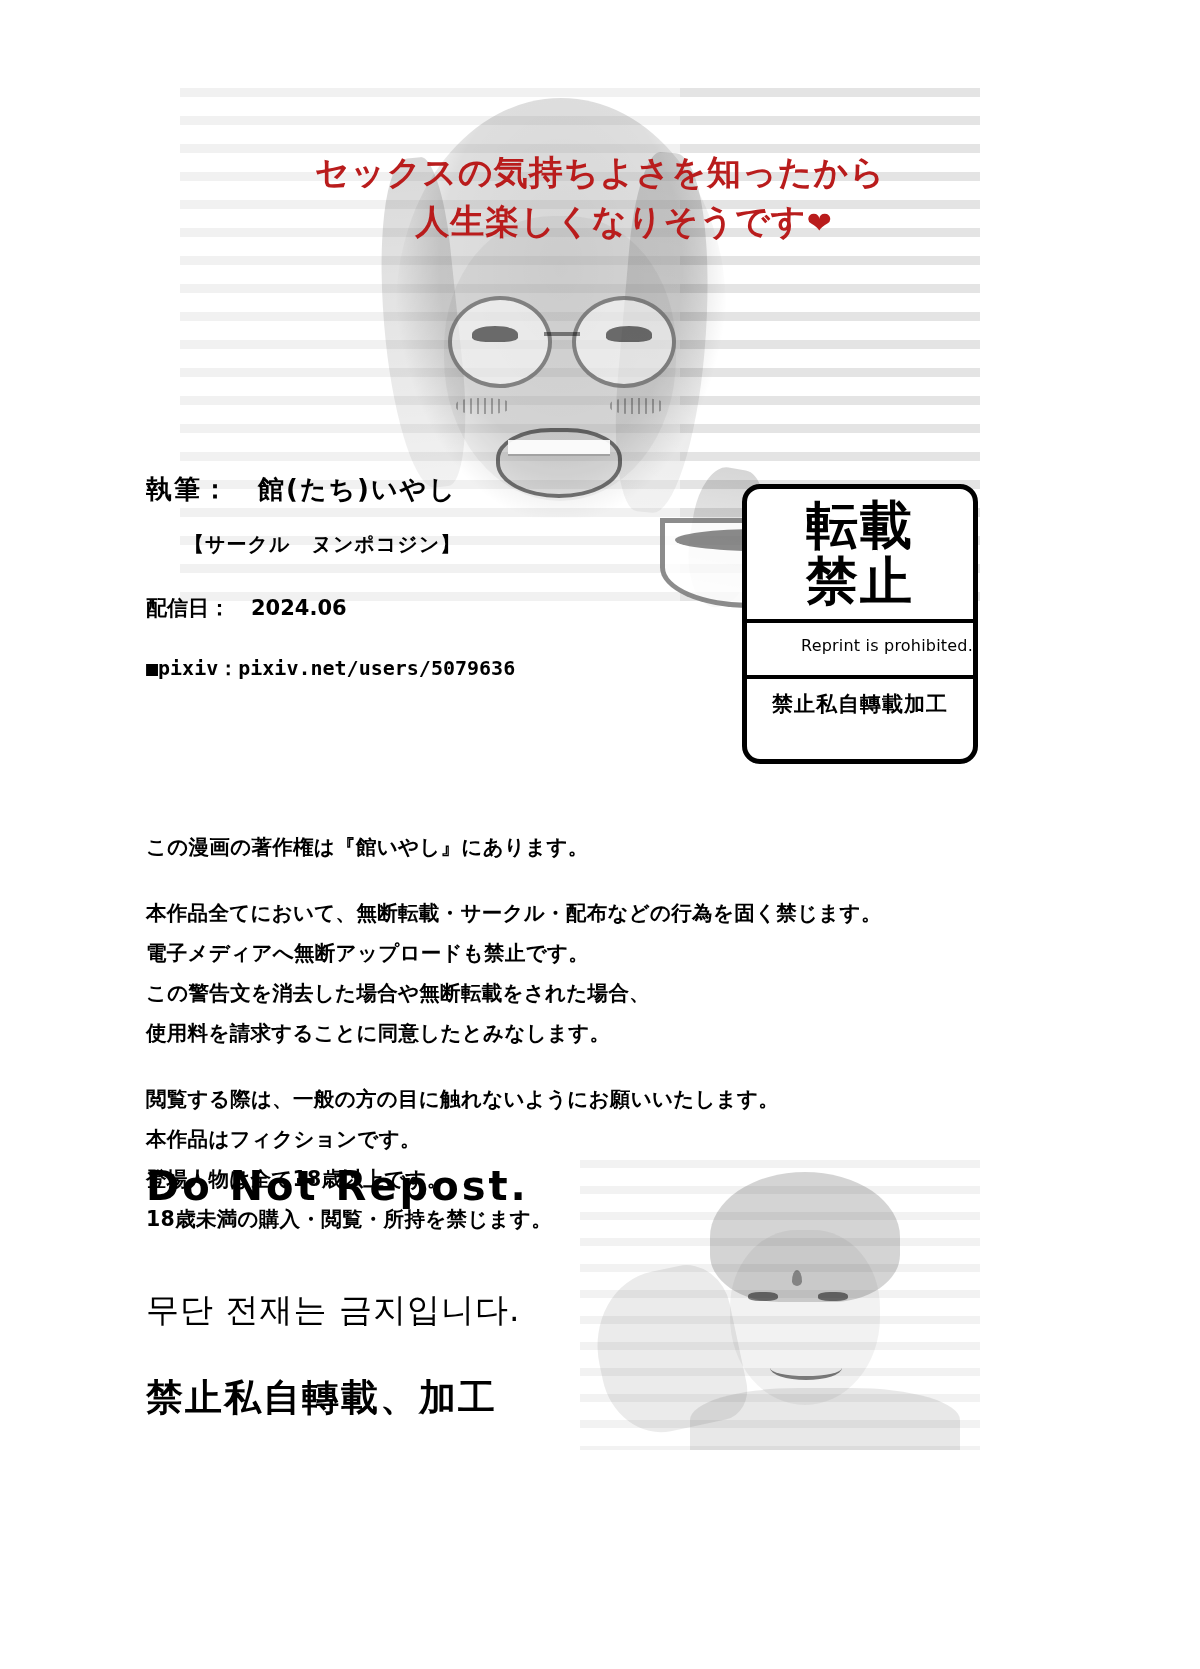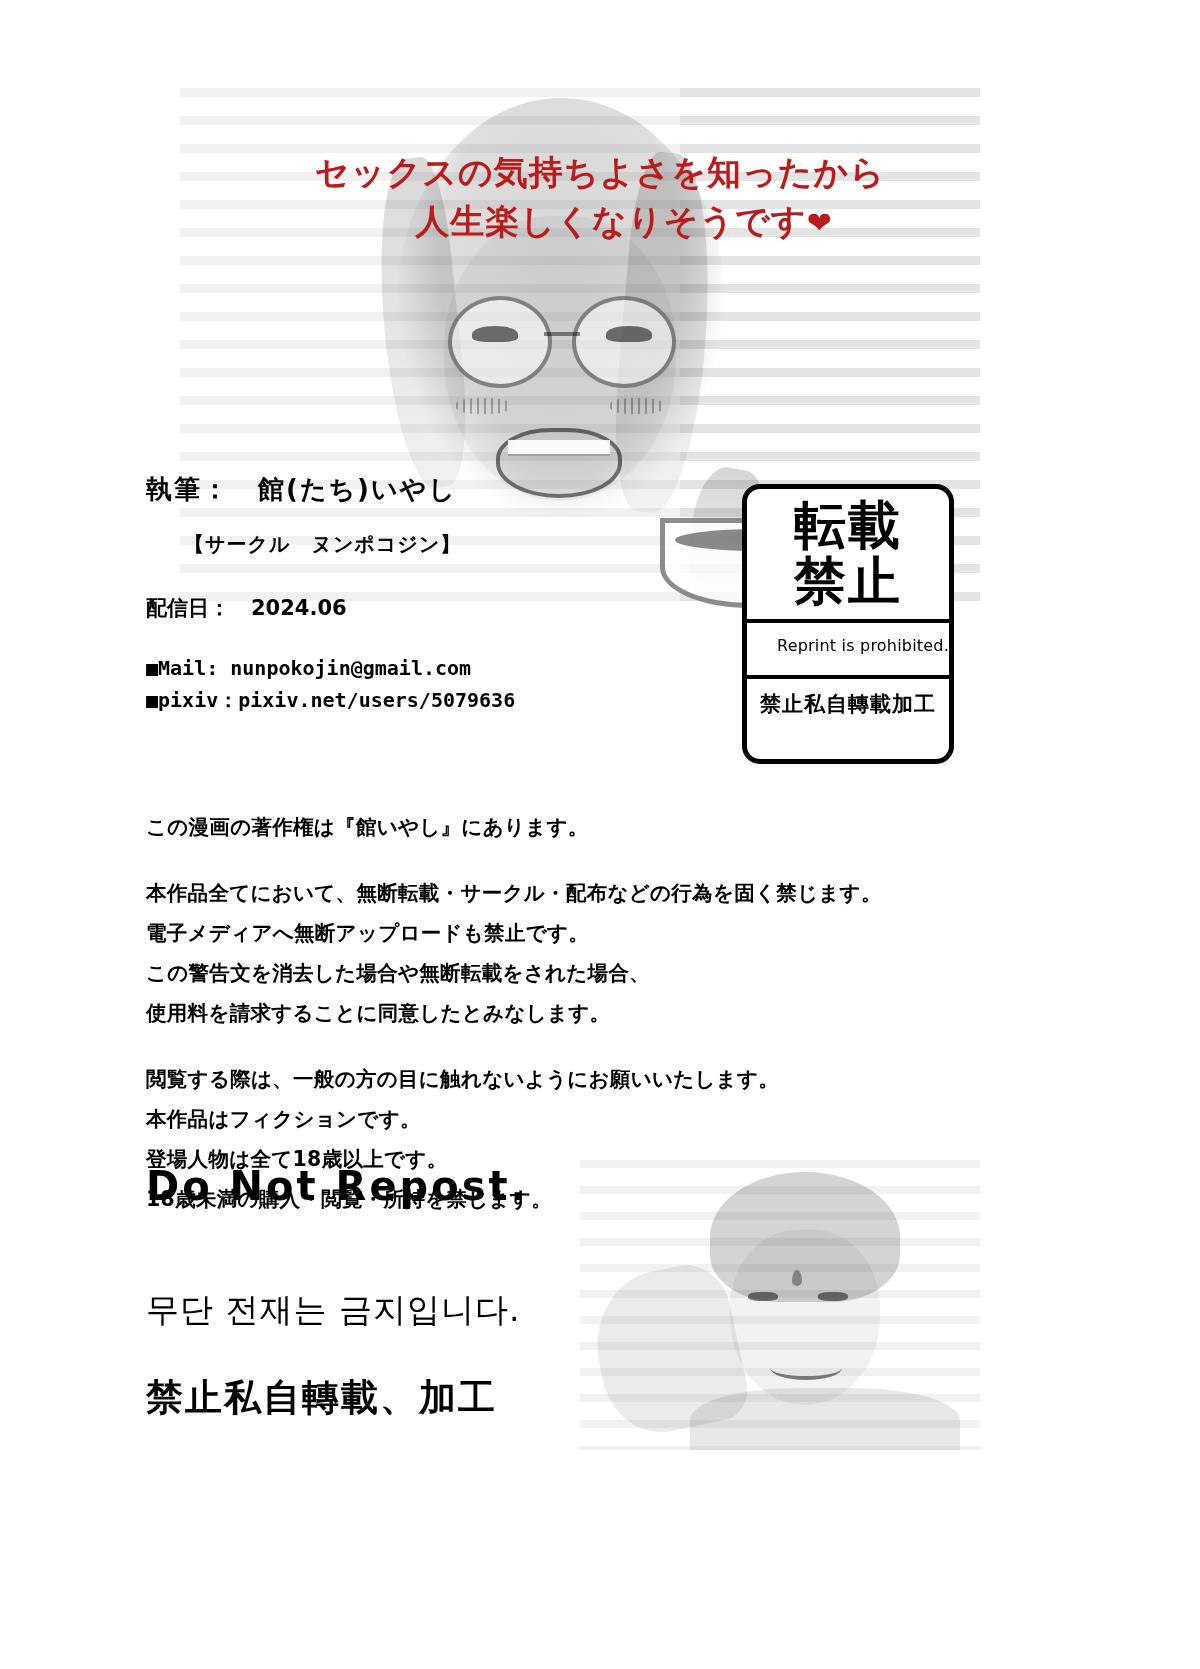--- a/index.html
+++ b/index.html
@@ -188,21 +188,21 @@
     line-height: 1.62;
     margin-top: 30px;
     font-weight: bold;
   }
 
   
   .stamp {
     position: absolute;
     left: 742px;
     top: 484px;
-    width: 212px;
+    width: 236px;
     height: 280px;
     border: 5px solid #000;
     border-radius: 18px;
     box-sizing: border-box;
     background: #fff;
     text-align: center;
   }
   .stamp-jp {
     font-family: "DejaVu Sans", sans-serif;
     font-weight: bold;
@@ -229,21 +229,21 @@
     font-weight: bold;
     font-size: 21px;
     padding-top: 11px;
     letter-spacing: 1px;
   }
 
   
   .legal {
     position: absolute;
     left: 146px;
-    top: 808px;
+    top: 828px;
     width: 860px;
     font-family: "DejaVu Sans", sans-serif;
     font-weight: bold;
     font-size: 20.5px;
     line-height: 1.95;
     letter-spacing: 0.3px;
   }
   .legal p { margin: 0 0 26px 0; }
   .legal p:last-child { margin-bottom: 0; }
 
@@ -368,21 +368,20 @@
   <span class="l2">
     <span>人生楽しくなりそうです</span><span class="heart">❤</span>
   </span>
 </div>
 
 <div class="credit-block">
   <div class="credit-author">執筆：　館(たち)いやし</div>
   <div class="credit-circle">【サークル　ヌンポコジン】</div>
   <div class="credit-date">配信日：　2024.06</div>
   <div class="contact">
-    <div>■Mail: nunpokojin@gmail.com</div>
     <div>■pixiv：pixiv.net/users/5079636</div>
   </div>
 </div>
 
 <div class="stamp">
   <div class="stamp-jp">
     <div>転載</div>
     <div>禁止</div>
   </div>
   <div class="stamp-div"></div>

